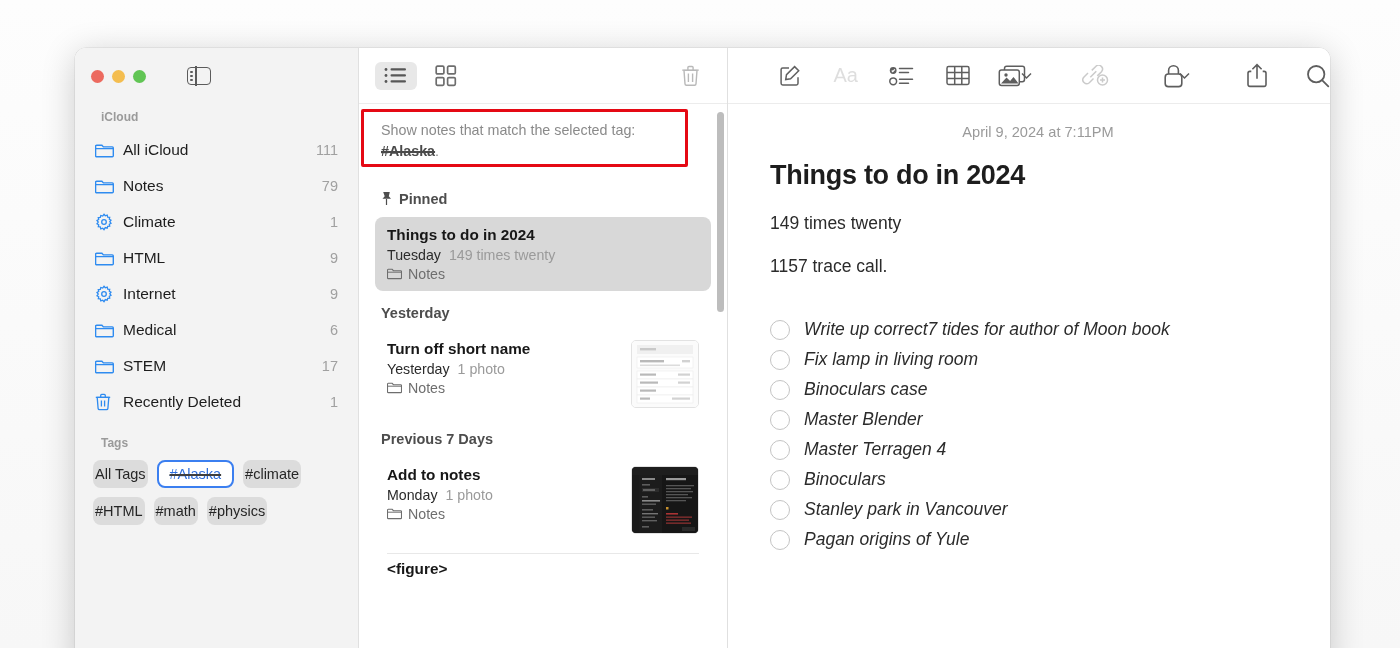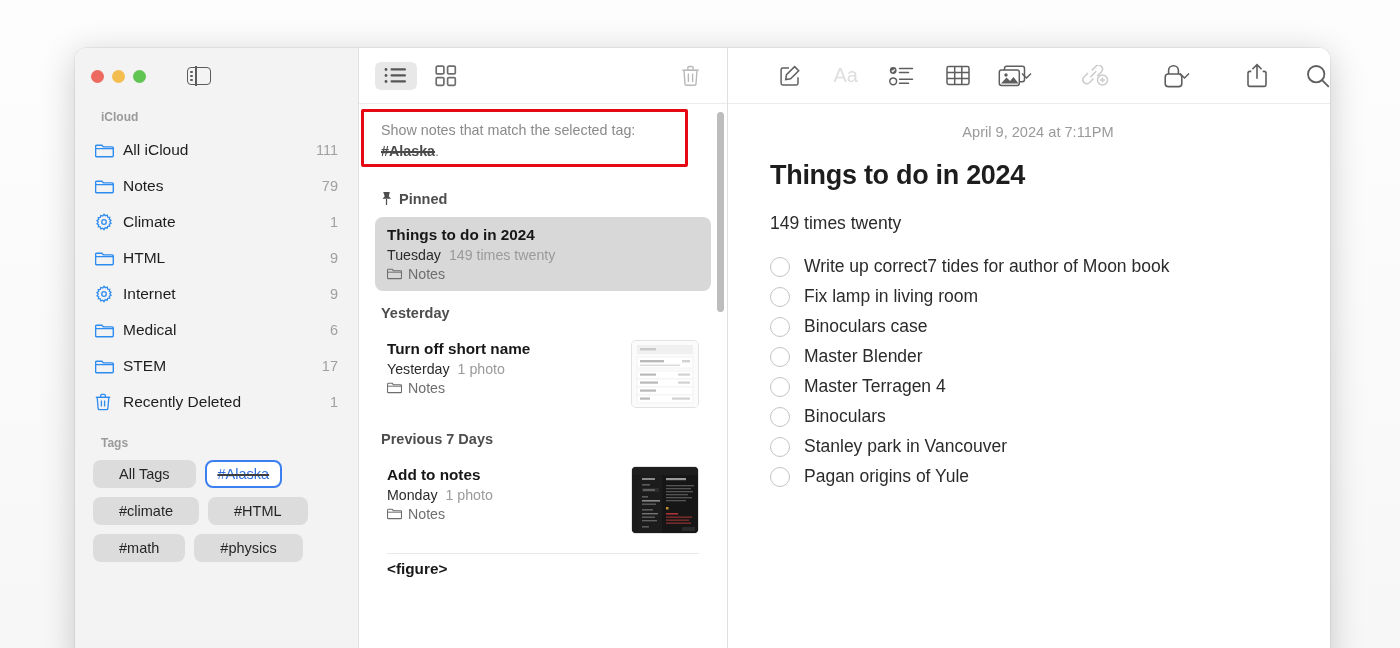--- a/index.html
+++ b/index.html
@@ -69,21 +69,21 @@
   .nav-icon { width: 22px; flex: 0 0 22px; display:flex; align-items:center; }
   .nav-label {
     flex: 1; font-size: 15.5px; color: #1d1d1d; margin-left: 6px;
     white-space: nowrap;
   }
   .nav-count { font-size: 14.5px; color: #a0a0a0; }
 
   .tags-wrap { padding: 2px 18px 0 18px; display:flex; flex-wrap:wrap; gap:9px; }
   .tag {
     background:#dcdcdc; color:#262626; font-size:14.5px;
-    padding:6px 26px; border-radius:8px; white-space:nowrap;
+    padding:6px 2px; border-radius:8px; white-space:nowrap;
   }
   .tag.selected {
     background:#ffffff; color:#2f6fdb;
     border:2px solid #3b7ff0; padding:4px 11px;
     text-decoration: line-through; text-decoration-color:#3f3f3f;
     text-decoration-thickness: 1.6px;
   }
 
   
   .list-col {
@@ -147,21 +147,21 @@
     width:56px; height:40px; display:flex; align-items:center; justify-content:flex-end;
   }
   .tb.dim { opacity:.32; }
   .chev { margin-left:-10px; width:20px; display:flex; align-items:center; justify-content:center; }
   .ed-body { flex:1; overflow:hidden; padding: 20px 42px 0 42px; position:relative; }
   .ed-date { text-align:center; font-size:14.6px; color:#9a9a9a; margin-bottom:20px; }
   .ed-title { font-size:27px; font-weight:700; color:#1d1d1d; margin-bottom:22px; letter-spacing:-0.3px;}
   .ed-para { font-size:17.5px; color:#2b2b2b; margin-bottom:22px; }
   .checkitem { display:flex; align-items:center; gap:14px; margin-bottom:9px; }
   .circle { width:20px; height:20px; border-radius:50%; border:1.6px solid #c4c4c4; flex:0 0 20px; }
-  .checktext { font-size:17.5px; color:#2b2b2b; }
+  .checktext { font-size:17.5px; color:#2b2b2b;font-style:italic; }
   .misspell {
     border-bottom: 2px dotted #e4584f;
     padding-bottom:1px;
   }
   svg { display:block; }
 </style>
 </head>
 <body>
 
 <div class="desktop">
@@ -553,20 +553,21 @@
                 <path d="M16.3 16.3l6 6" stroke-linecap="round"></path>
               </g>
             </svg>
         </div>
       </div>
 
       <div class="ed-body">
         <div class="ed-date">April 9, 2024 at 7:11PM</div>
         <div class="ed-title">Things to do in 2024</div>
         <div class="ed-para">149 times twenty</div>
+        <div class="ed-para" style="margin-bottom:42px">1157 trace call.</div>
 
         <div class="checkitem">
           <span class="circle"></span>
           <span class="checktext">Write up correct7 tides for author of Moon book</span>
         </div>
         <div class="checkitem">
           <span class="circle"></span>
           <span class="checktext">Fix lamp in living room</span>
         </div>
         <div class="checkitem">

